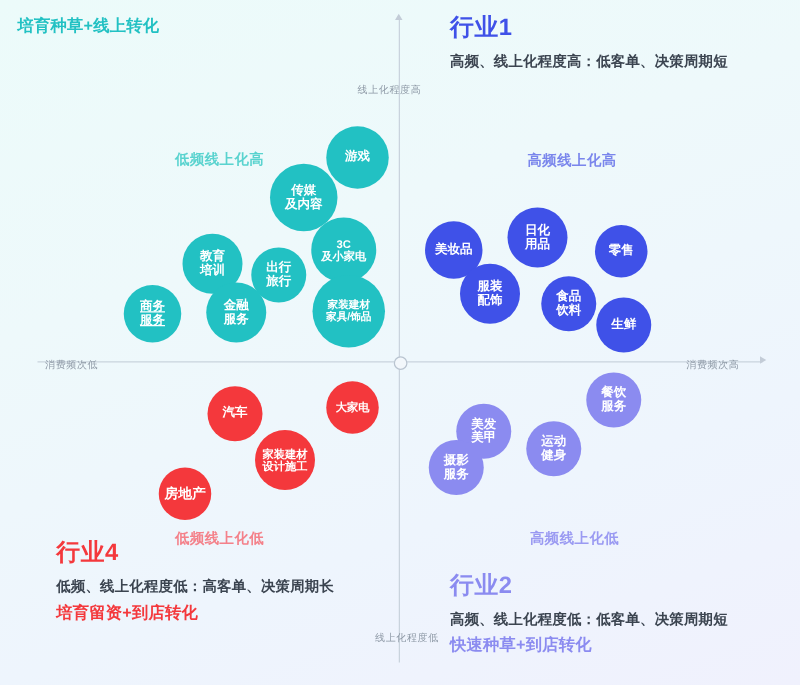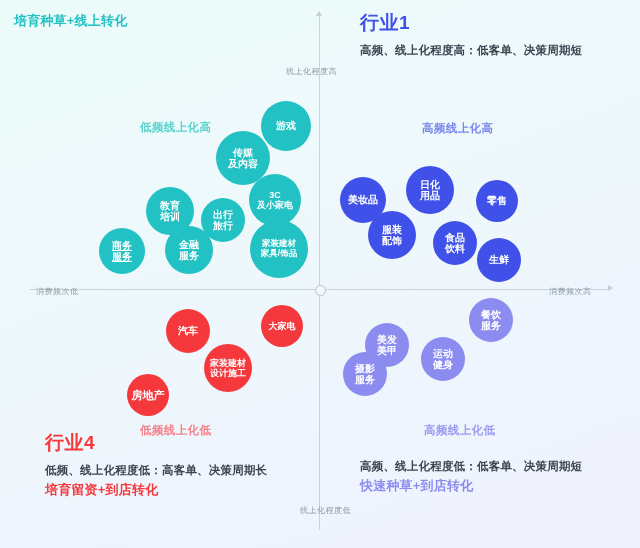--- a/index.html
+++ b/index.html
@@ -111,20 +111,21 @@
     <div class="sub">高频、线上化程度高：低客单、决策周期短</div>
   </div>
 
   <div class="corner" id="c-bl">
     <div class="title" style="color:#f4383c">行业4</div>
     <div class="sub">低频、线上化程度低：高客单、决策周期长</div>
     <div class="action" style="color:#f4383c">培育留资+到店转化</div>
   </div>
 
   <div class="corner" id="c-br">
+    <div class="title" style="color:#8b8bf0">行业2</div>
     <div class="sub">高频、线上化程度低：低客单、决策周期短</div>
     <div class="action" style="color:#8b8bf0">快速种草+到店转化</div>
   </div>
 
   <div class="qlabel" id="q-tl-label" style="color:#5ad3cf">低频线上化高</div>
   <div class="qlabel" id="q-tr-label" style="color:#7a86ec">高频线上化高</div>
   <div class="qlabel" id="q-bl-label" style="color:#f4818a">低频线上化低</div>
   <div class="qlabel" id="q-br-label" style="color:#9a9af2">高频线上化低</div>
 
   <div id="bubble-layer">

